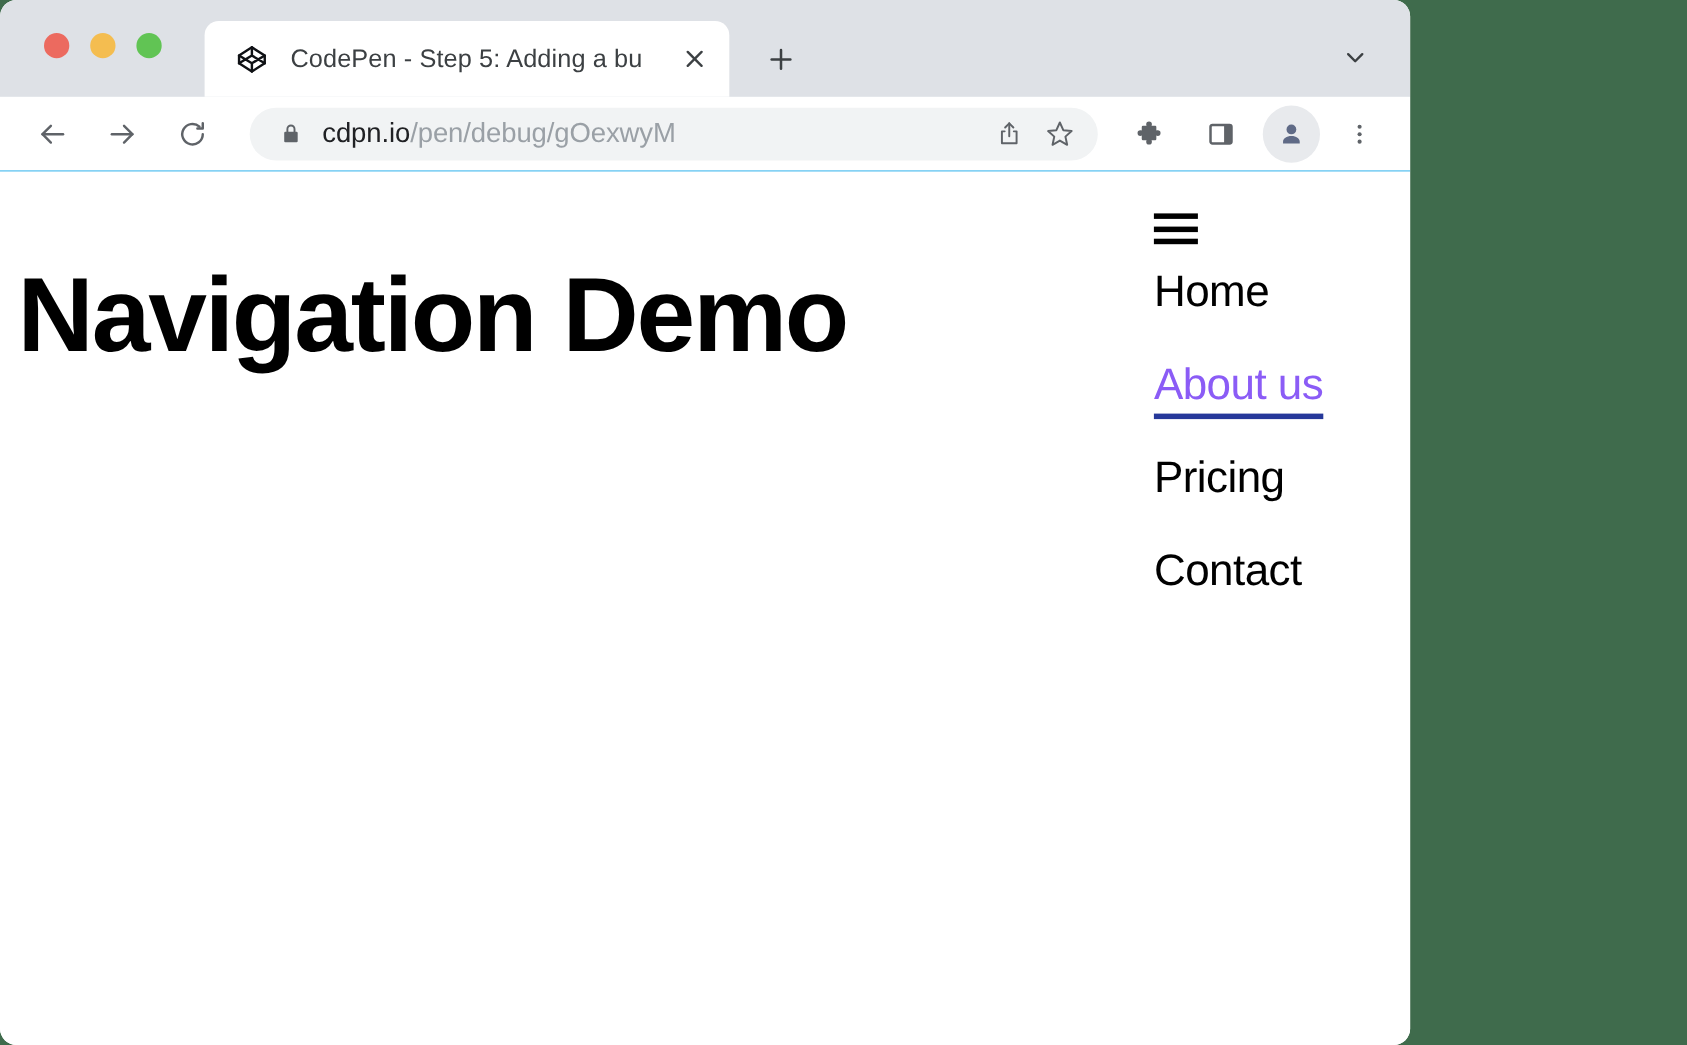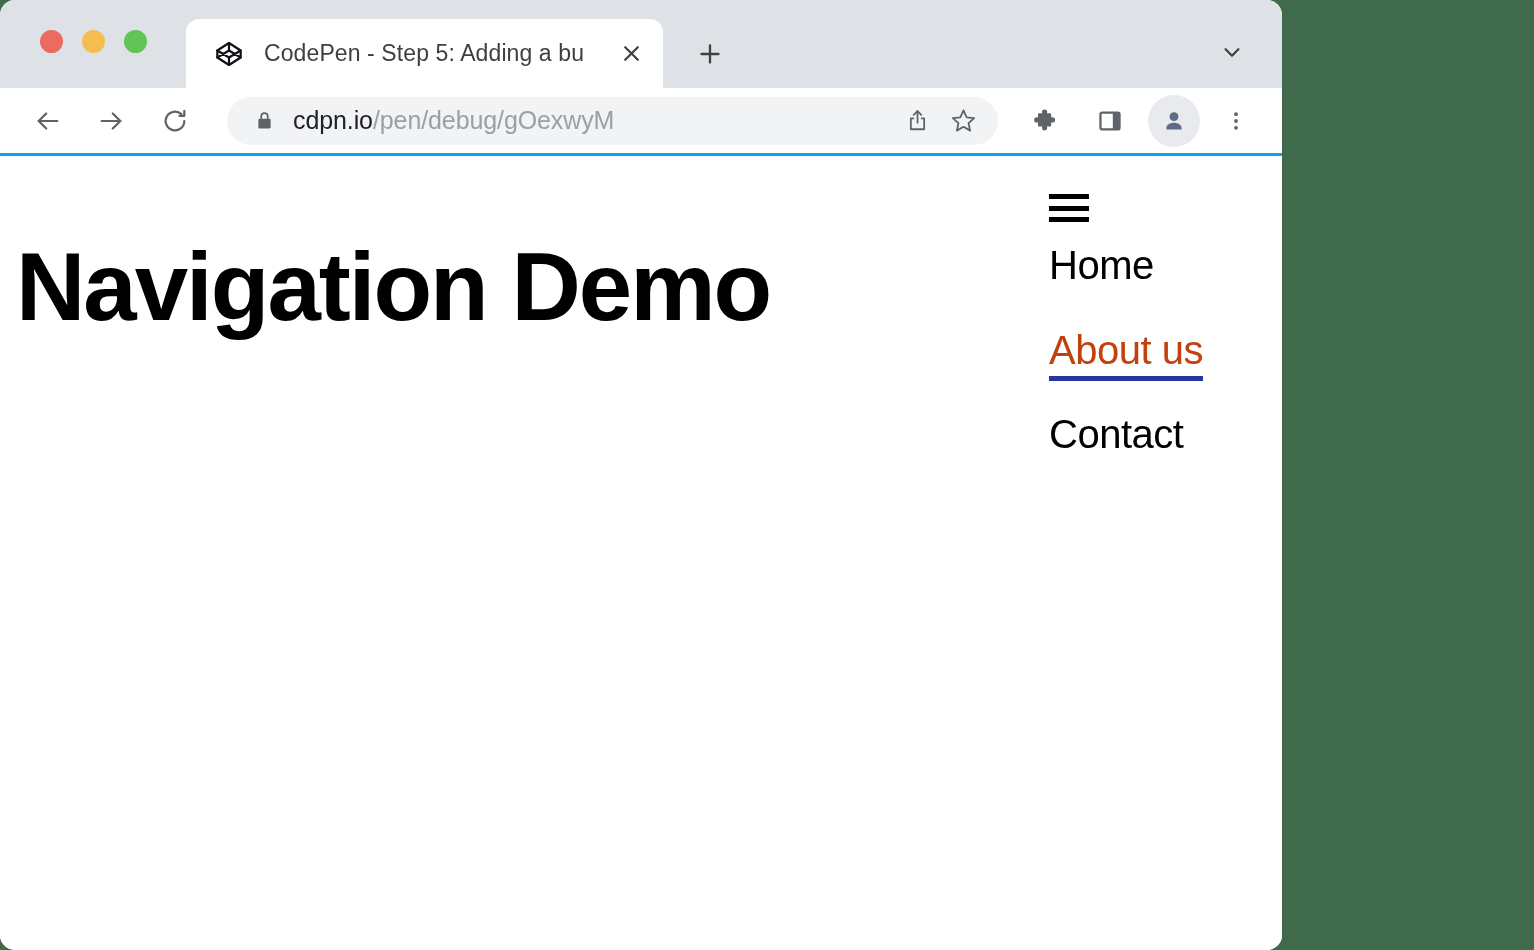--- a/index.html
+++ b/index.html
@@ -126,21 +126,21 @@
     align-items: center;
     justify-content: center;
     border-radius: 50%;
   }
 
   
   .toolbar {
     height: 68px;
     flex: 0 0 68px;
     background: #ffffff;
-    border-bottom: 3px solid #0ea5e9;
+    border-bottom: 1px solid #0ea5e9;
     display: flex;
     align-items: center;
     padding: 0 20px 0 22px;
     gap: 0;
   }
 
   .nav-btn {
     width: 52px;
     height: 52px;
     flex: 0 0 52px;
@@ -257,21 +257,21 @@
     line-height: 1.09;
     color: #000000;
     text-decoration: none;
     white-space: nowrap;
     margin-bottom: 41px;
     letter-spacing: -0.5px;
   }
   .nav-link:last-child { margin-bottom: 0; }
 
   .nav-link.active {
-    color: #c2410c;
+    color: #8b5cf6;
     border-bottom: 5px solid #26389a;
     padding-bottom: 4px;
     margin-bottom: 32px;
   }
 </style>
 </head>
 <body>
 
 <div class="browser-window">
 
@@ -391,17 +391,18 @@
     <h1 class="page-heading">Navigation Demo</h1>
 
     <nav class="site-nav">
       <div class="hamburger">
         <span></span>
         <span></span>
         <span></span>
       </div>
       <a class="nav-link" href="#">Home</a>
       <a class="nav-link active" href="#">About us</a>
+      <a class="nav-link" href="#">Pricing</a>
       <a class="nav-link" href="#">Contact</a>
     </nav>
   </div>
 
 </div>
 
 </body></html>

